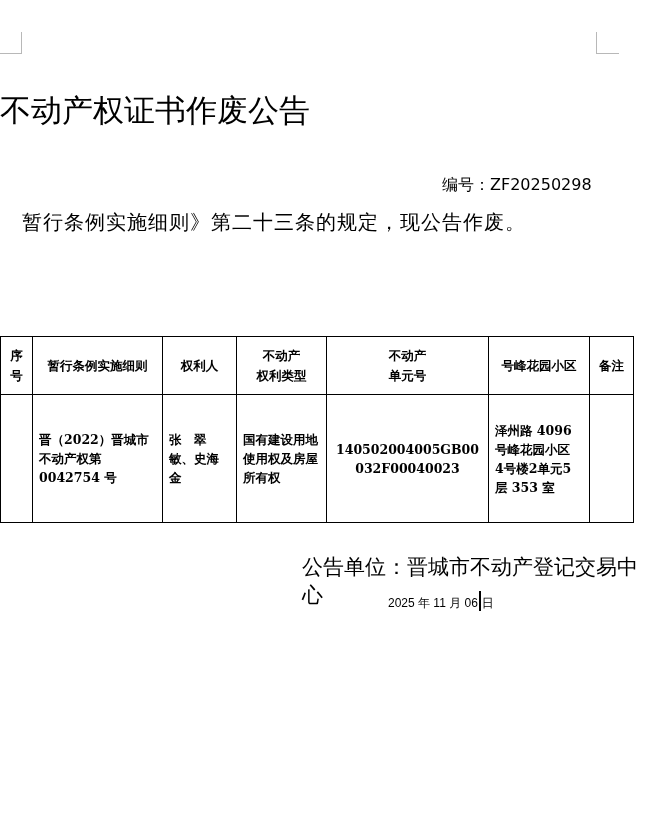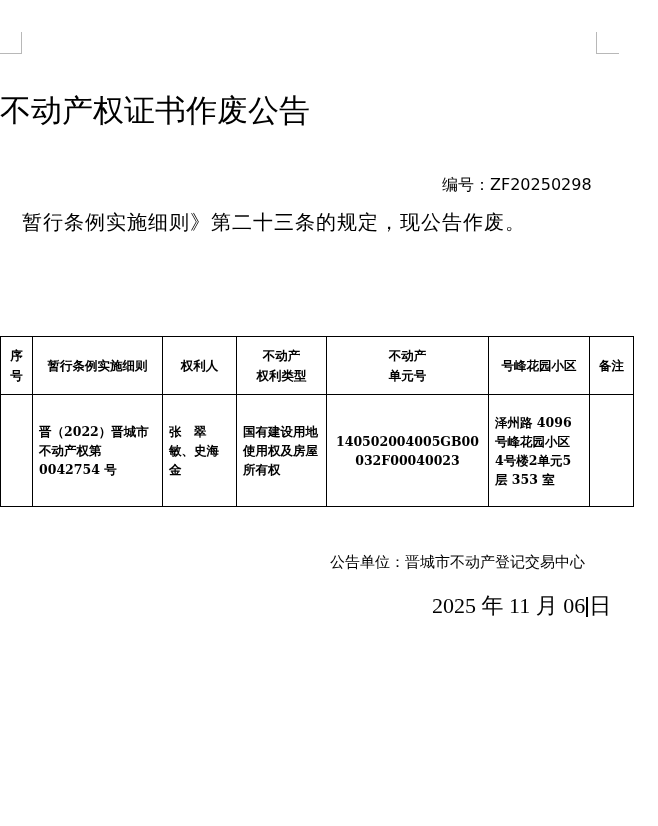--- a/index.html
+++ b/index.html
@@ -16,24 +16,24 @@
             font-family:"DejaVu Sans",sans-serif; letter-spacing:1px; }
     .para .line1 { display:block; text-indent:44px; }
     table.notice { position:absolute; left:0; top:336px; border-collapse:collapse;
                    font-family:"DejaVu Serif",serif; font-weight:bold; font-size:12.5px; }
     table.notice td, table.notice th { border:1px solid #000; padding:0; text-align:center; vertical-align:middle; }
     table.notice th { height:57px; font-weight:bold; line-height:20px; }
     table.notice td { height:111px; line-height:19px; }
     .c1{width:31px;} .c2{width:129px;} .c3{width:73px;} .c4{width:89px;}
     .c5{width:161px;} .c6{width:100px;} .c7{width:43px;}
     .left-cell { text-align:left !important; padding:0 6px !important; }
-    .footer-unit { position:absolute; left:302px; top:553px; font-size:15px;
-                   font-family:Liberation Serif, serif;margin-left:28px; }
-    .footer-date { position:absolute; left:432px; top:591px; font-size:22px;
+    .footer-unit { position:absolute; left:302px; top:553px; font-size:21px;
                    font-family:Liberation Serif, serif; }
+    .footer-date { position:absolute; left:388px; top:591px; font-size:12px;
+                   font-family:Liberation Sans, sans-serif; }
     .caret { display:inline-block; width:2px; height:20px; background:#000; vertical-align:-4px; margin:0 1px; }
   </style>
 </head>
 <body>
 
 <div class="corner tl"></div>
 <div class="corner tr"></div>
 
 <div class="title">不动产权证书作废公告</div>
 
@@ -61,21 +61,21 @@
       <span>单元号</span>
     </th>
     <th class="c6">号峰花园小区</th>
     <th class="c7">备注</th>
   </tr>
   <tr>
     <td></td>
     <td class="left-cell">晋（2022）晋城市不动产权第 0042754 号</td>
     <td class="left-cell">张　翠敏、史海金</td>
     <td class="left-cell">国有建设用地使用权及房屋所有权</td>
-    <td style="word-break:break-all; padding:0 6px;">140502004005GB00032F00040023</td>
+    <td style="word-break:break-all; padding:8px 6px;">140502004005GB00032F00040023</td>
     <td class="left-cell">泽州路 4096 号峰花园小区 4号楼2单元5层 353 室</td>
     <td></td>
   </tr>
 </tbody>
   </table>
 
 <div class="footer-unit">公告单位：晋城市不动产登记交易中心</div>
 <div class="footer-date">
   <span>2025 年 11 月 06</span><span class="caret"></span><span>日</span>
 </div>

